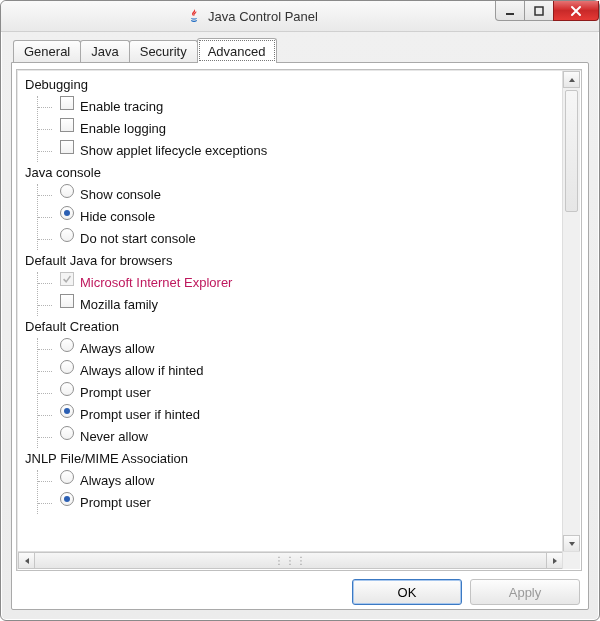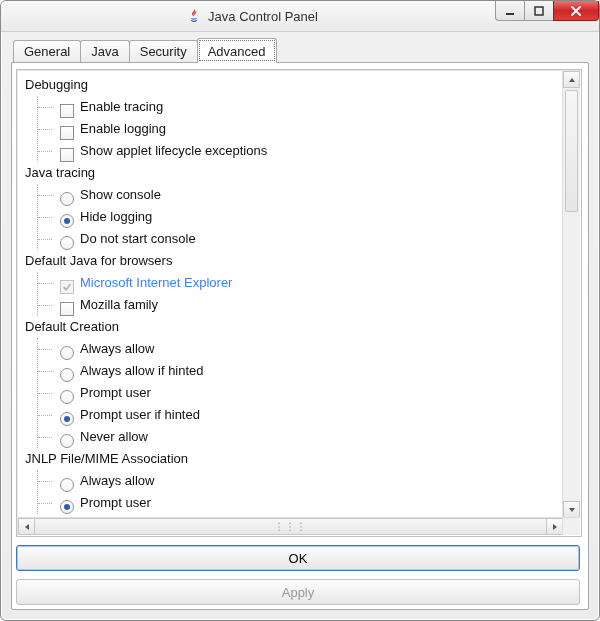--- a/index.html
+++ b/index.html
@@ -144,21 +144,21 @@
   }
   .children {
     margin-left:14px;
     border-left:1px dotted #b3b3b3;
     padding-left:0;
   }
   .leaf {
     position:relative;
     padding-left:22px;
     display:flex;
-    align-items:flex-end;
+    align-items:flex-start;
     height:22px;
   }
   .leaf::before {
     content:"";
     position:absolute;
     left:0;
     top:11px;
     width:14px;
     border-top:1px dotted #b3b3b3;
   }
@@ -179,21 +179,21 @@
     content:"";
     width:6px;height:6px;border-radius:50%;
     background:#2b5fb3;
   }
   .ctrl.checkbox.checked::after{
     content:"";
     width:8px;height:8px;
     background:#6b6b6b;
     clip-path: polygon(14% 44%, 0 60%, 40% 100%, 100% 20%, 86% 6%, 40% 70%);
   }
-  .disabled { color:#3b82f6; }
+  .disabled { color:#be185d; }
   .ctrl.disabled { border-color:#c3c3c3; background:#f4f4f4; }
   .ctrl.checkbox.disabled.checked::after{ background:#b0b0b0; }
 
   
   .vscroll {
     position:absolute;
     right:1px; top:1px; bottom:18px;
     width:17px;
     background:#f0f0f0;
     border-left:1px solid #dedede;
@@ -242,21 +242,20 @@
     position:absolute; right:1px; bottom:1px; width:17px; height:17px;
     background:#f0f0f0; border-left:1px solid #dedede; border-top:1px solid #dedede;
   }
 
   
   .button-row {
     display:flex;
     justify-content:flex-end;
     gap:8px;
     padding:8px 2px 0 0;
-    flex-direction:column;
   }
   .btn {
     min-width:80px;
     height:24px;
     padding:0 14px;
     border:1px solid #8f8f8f;
     border-radius:3px;
     background:linear-gradient(#fdfdfd,#e7e7e7);
     font:inherit;
     color:#000;
@@ -326,29 +325,29 @@
               <div class="leaf">
                   <span class="ctrl checkbox"></span>
                   <span>Enable logging</span>
                 </div>
               <div class="leaf">
                   <span class="ctrl checkbox"></span>
                   <span>Show applet lifecycle exceptions</span>
                 </div>
             </div>
 
-            <div class="group-label">Java tracing</div>
+            <div class="group-label">Java console</div>
             <div class="children">
               <div class="leaf">
                   <span class="ctrl radio"></span>
                   <span>Show console</span>
                 </div>
               <div class="leaf">
                   <span class="ctrl radio checked"></span>
-                  <span>Hide logging</span>
+                  <span>Hide console</span>
                 </div>
               <div class="leaf">
                   <span class="ctrl radio"></span>
                   <span>Do not start console</span>
                 </div>
             </div>
 
             <div class="group-label">Default Java for browsers</div>
             <div class="children">
               <div class="leaf disabled">

